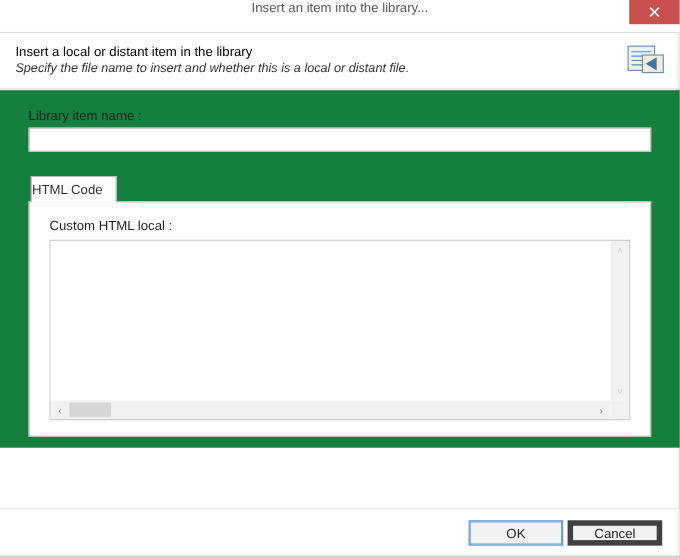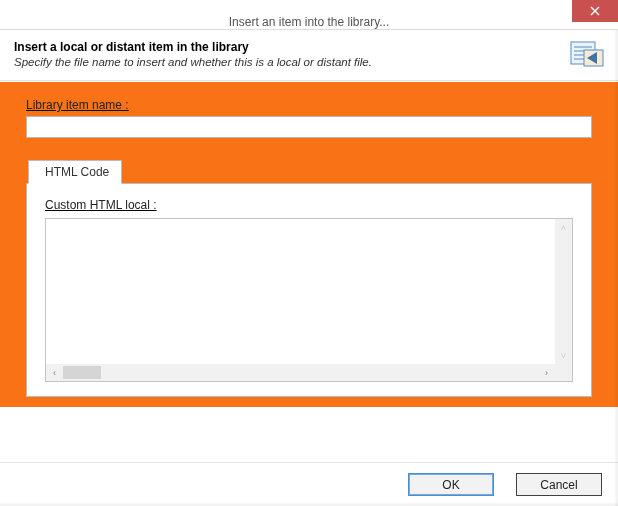--- a/index.html
+++ b/index.html
@@ -11,21 +11,21 @@
       height: 506px;
       overflow: hidden;
       position: relative;
     }
     .titlebar {
       height: 30px;
       background: #fff;
       border-bottom: 1px solid #ddd;
       position: relative;
       display: flex;
-      align-items: flex-end;
+      align-items: flex-start;
       justify-content: center;
     }
     .titlebar-title {
       color: #555;
       font-size: 12px;
     }
     .close-btn {
       position: absolute;
       right: 0;
       top: 0;
@@ -38,40 +38,39 @@
       cursor: pointer;
     }
     .close-btn svg { stroke: #fff; stroke-width: 1.5; }
     .header-panel {
       background: #fff;
       padding: 10px 14px 12px 14px;
       border-bottom: 1px solid #e3e3e3;
       position: relative;
     }
     .header-title {
-      font-weight: bold;
+      font-weight: normal;
       color: #000;
       font-size: 12px;
       margin-bottom: 2px;
     }
     .header-sub {
       color: #333;
       font-size: 11.5px;
       font-style: italic;
     }
     .header-icon {
       position: absolute;
       right: 14px;
       top: 8px;
     }
     .body-panel {
-      background: #f97316;
+      background: #15803d;
       padding: 16px 26px 10px 26px;
       border-top: 1px solid #fff;
-      text-decoration: underline;
     }
     .field-label {
       color: #222;
       font-size: 12px;
       margin-bottom: 4px;
       display: block;
     }
     .text-input {
       width: 100%;
       height: 22px;
@@ -84,21 +83,21 @@
     .tab-area {
       margin-top: 22px;
       position: relative;
     }
     .tab-label {
       position: relative;
       display: inline-block;
       border: 1px solid #bbb;
       border-bottom: 1px solid #fff;
       background: #fff;
-      padding: 4px 12px 4px 16px;
+      padding: 4px 12px 4px 0;
       font-size: 12px;
       color: #333;
       z-index: 2;
       margin-left: 2px;
     }
     .tab-panel {
       border: 1px solid #bbb;
       background: #fff;
       margin-top: -1px;
       padding: 14px 18px 14px 18px;
@@ -173,26 +172,26 @@
       bottom: 0;
       left: 0;
       right: 0;
       height: 44px;
       background: #fff;
       border-top: 1px solid #e6e6e6;
       display: flex;
       align-items: center;
       justify-content: flex-end;
       padding-right: 16px;
-      gap: 22px;
+      gap: 4px;
     }
     .dlg-btn {
       width: 86px;
       height: 23px;
-      border: 1px solid #404040;
+      border: 5px solid #404040;
       background: #f2f2f2;
       font-family: inherit;
       font-size: 12px;
       color: #222;
       cursor: pointer;
     }
     .dlg-btn.primary {
       border: 1px solid #4a90d9;
       outline: 1px solid #74a9db;
       outline-offset: -2px;

